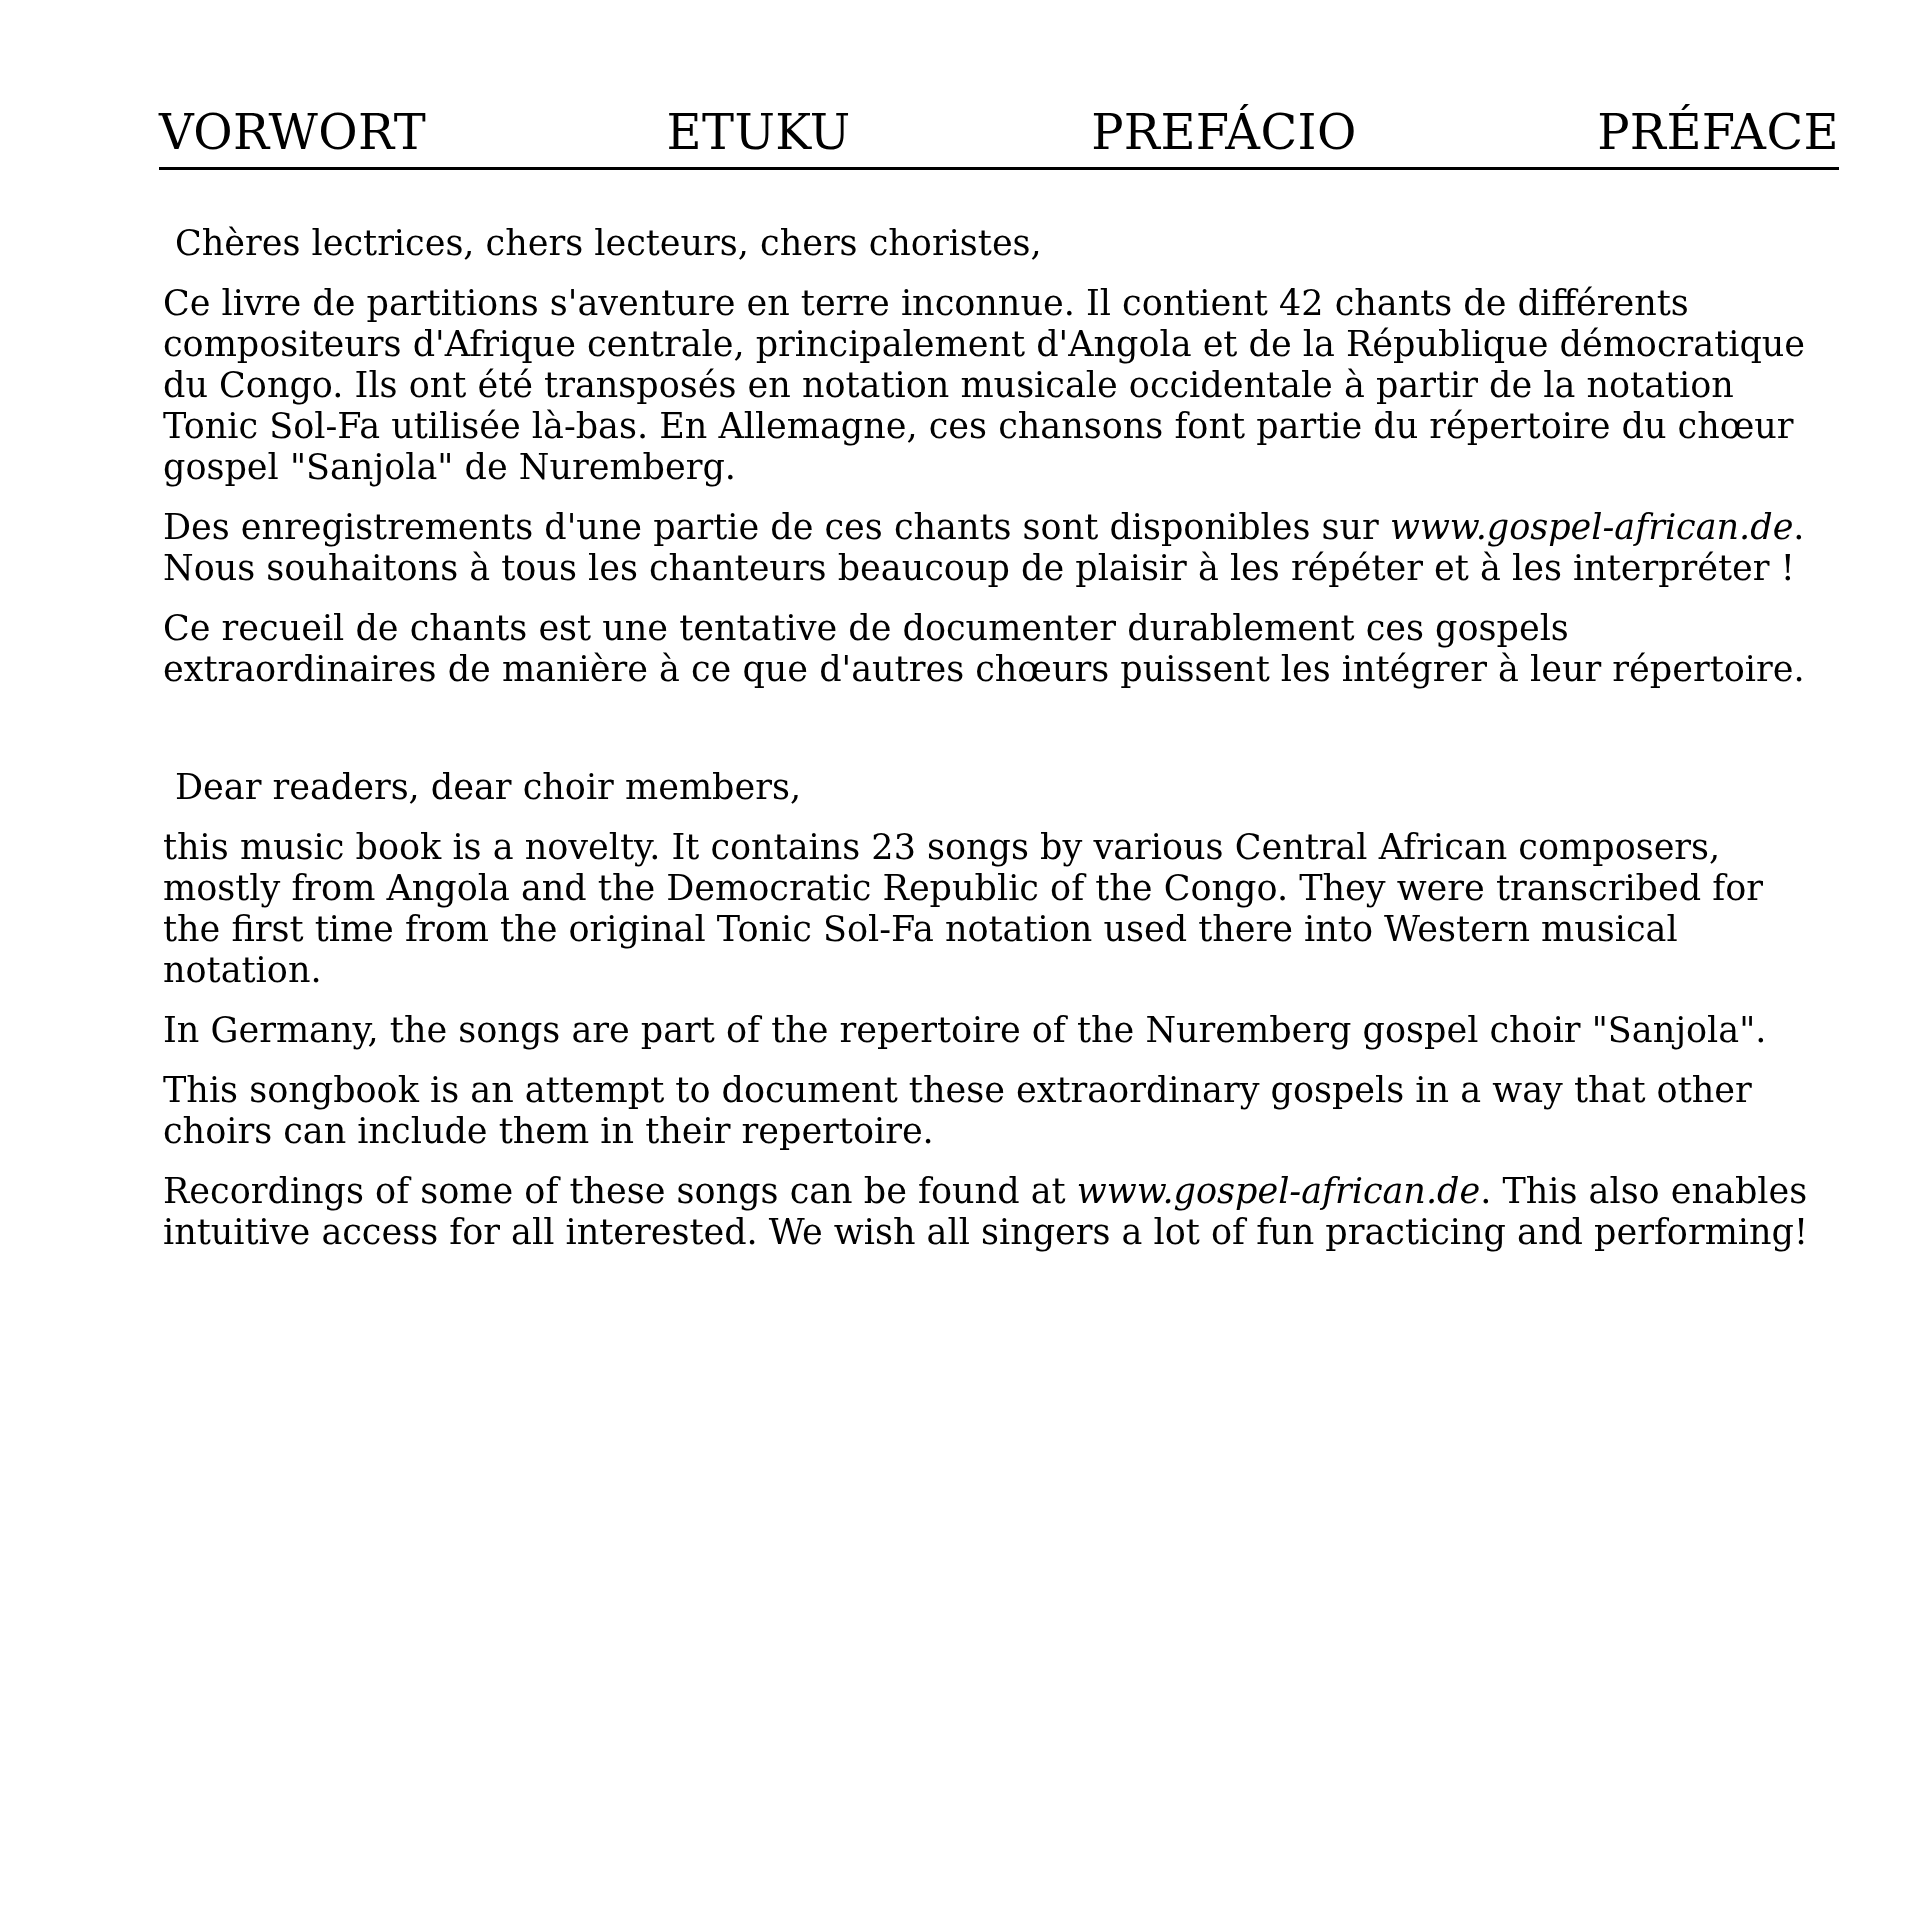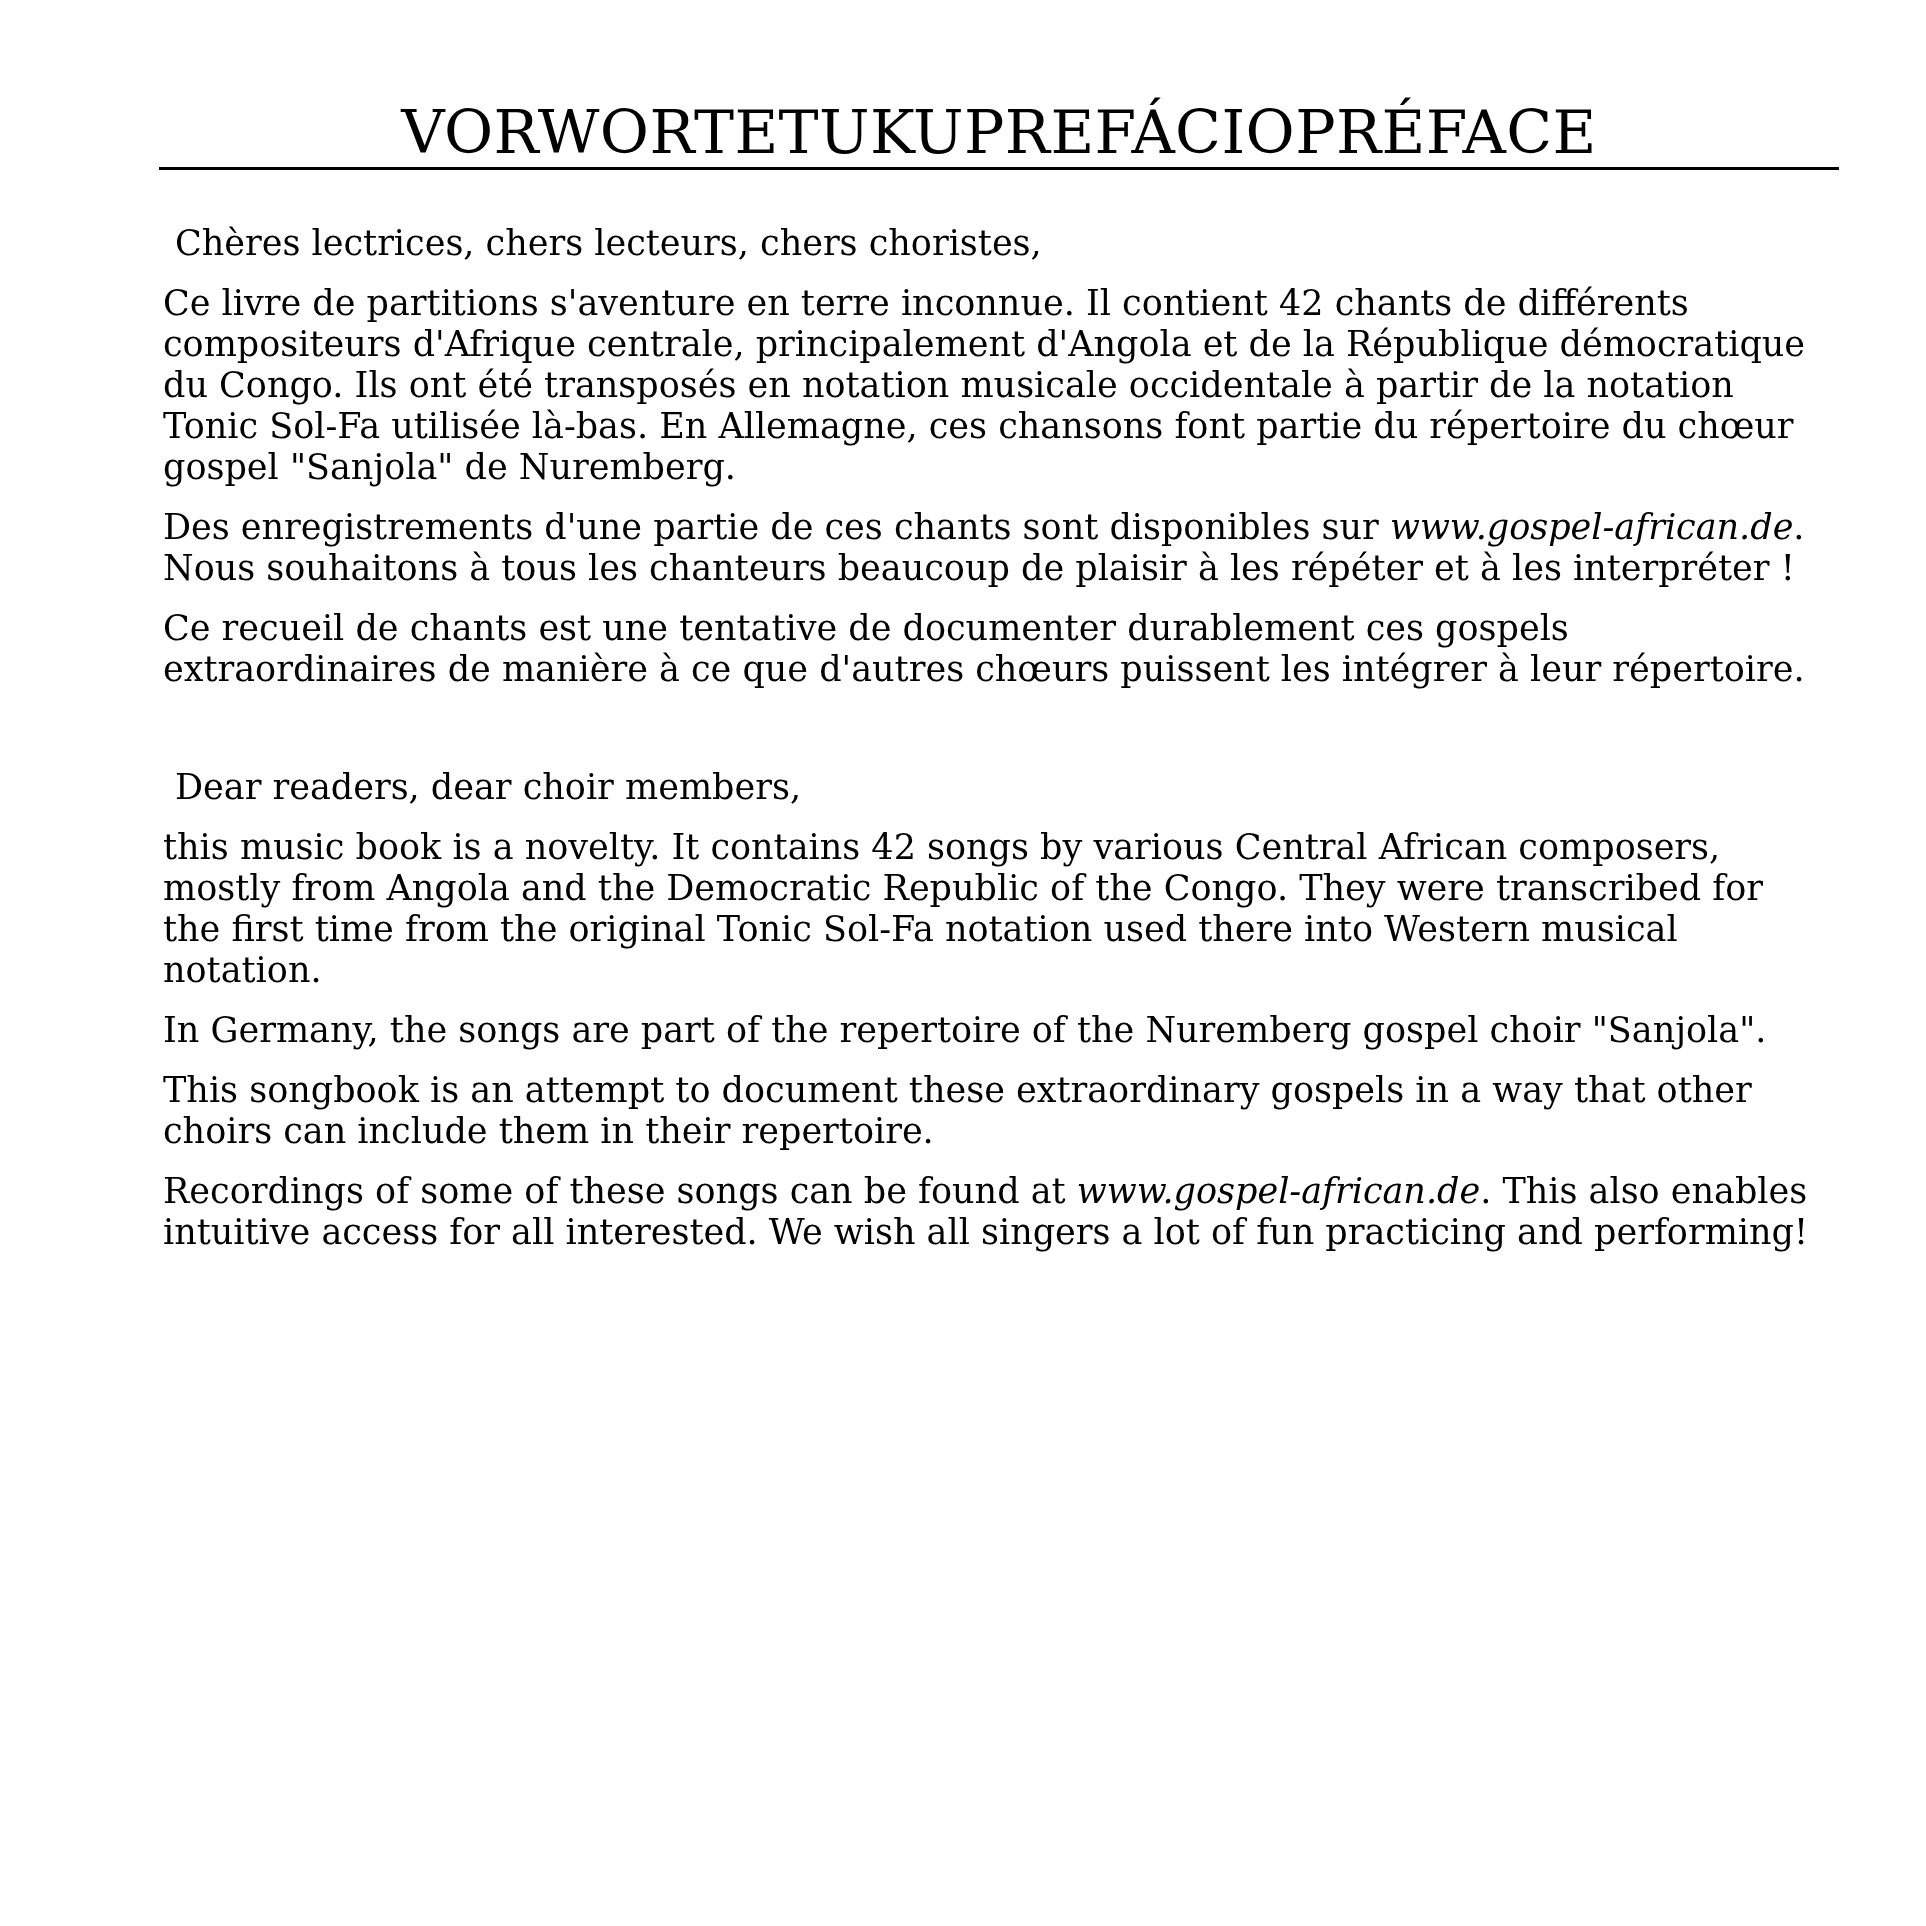--- a/index.html
+++ b/index.html
@@ -20,23 +20,23 @@
       left: 0; top: 0;
       width: 2003px;
       height: 2793px;
     }
     .heading-row {
       position: absolute;
       left: 159px;
       top: 103px;
       width: 1680px;
       display: flex;
-      justify-content: center;
+      justify-content: space-between;
       align-items: flex-end;
-      font-size: 60px;
+      font-size: 48px;
       line-height: 58px;
       letter-spacing: 0.4px;
     }
     .heading-row span {
       white-space: nowrap;
     }
     .heading-rule {
       position: absolute;
       left: 159px;
       top: 167px;
@@ -106,21 +106,21 @@
         <span class="line">extraordinaires de manière à ce que d'autres chœurs puissent les intégrer à leur répertoire.</span>
       </p>
     </section>
 
     <div class="section-gap"></div>
 
     <section>
       <p class="salutation">Dear readers, dear choir members,</p>
 
       <p class="para">
-        <span class="line">this music book is a novelty. It contains 42 songs by various Central African composers,</span>
+        <span class="line">this music book is a novelty. It contains 23 songs by various Central African composers,</span>
         <span class="line">mostly from Angola and the Democratic Republic of the Congo. They were transcribed for</span>
         <span class="line">the first time from the original Tonic Sol-Fa notation used there into Western musical</span>
         <span class="line">notation.</span>
       </p>
 
       <p class="para">
         <span class="line">In Germany, the songs are part of the repertoire of the Nuremberg gospel choir "Sanjola".</span>
       </p>
 
       <p class="para">

